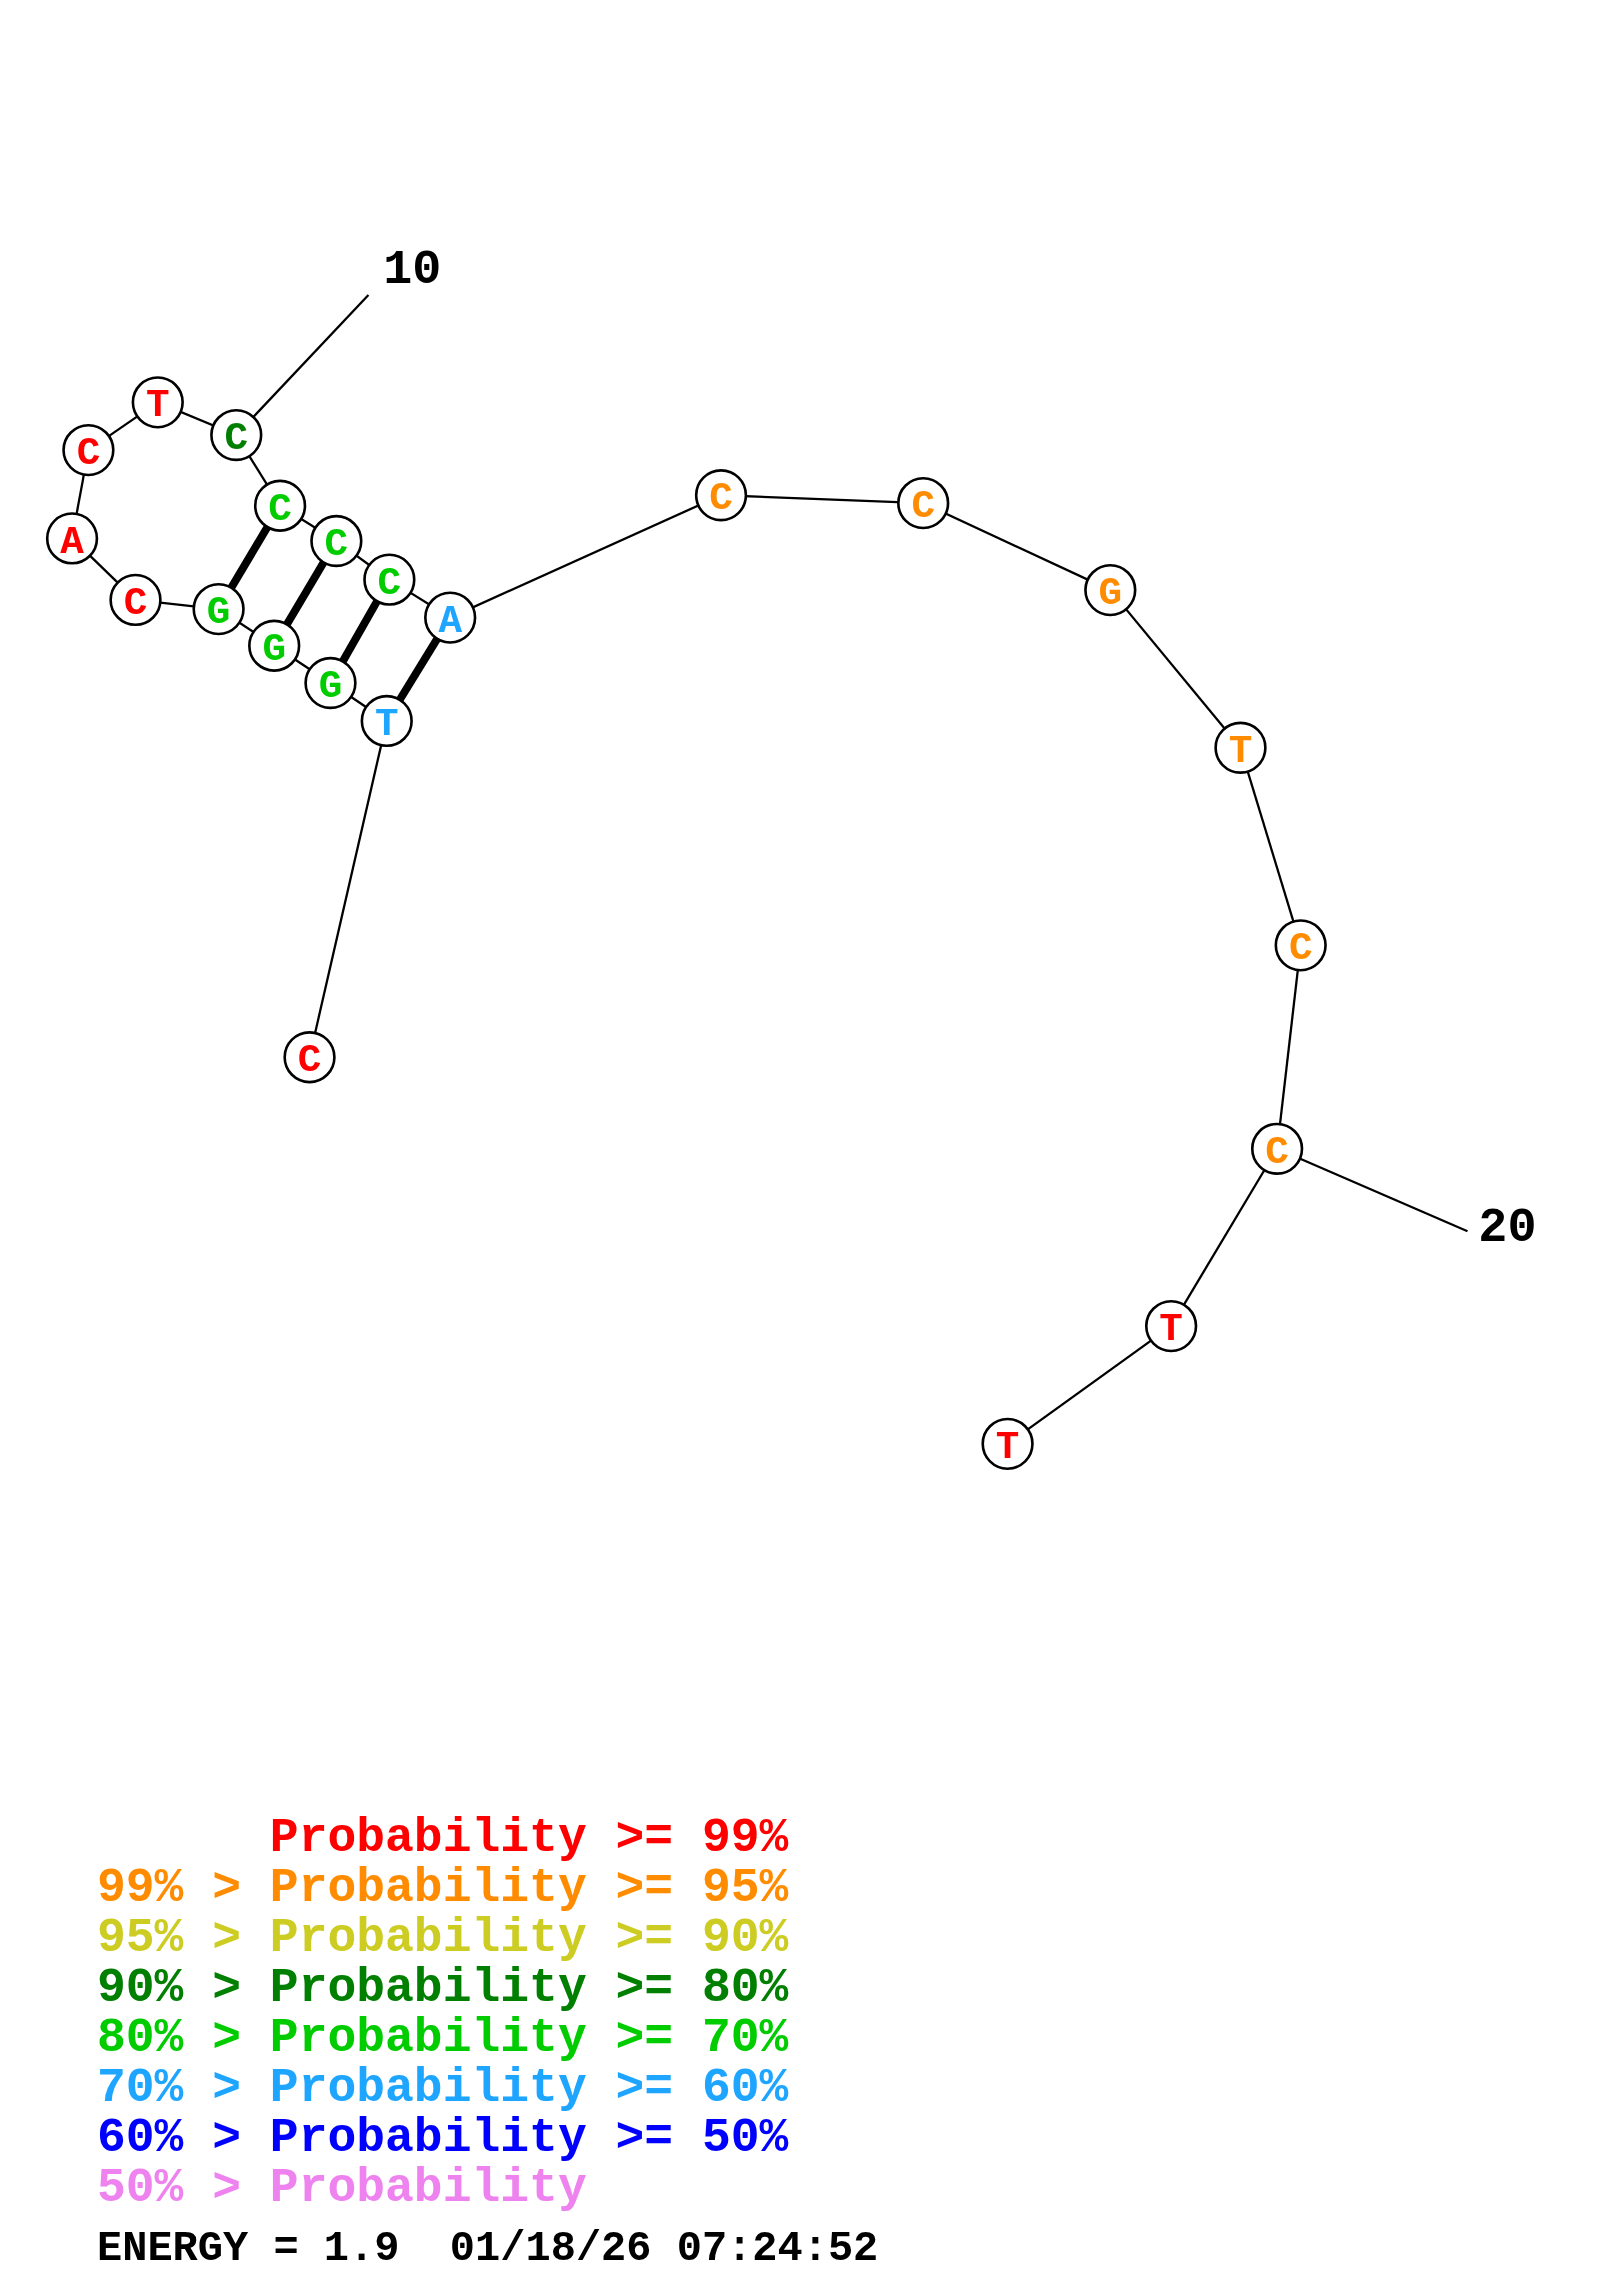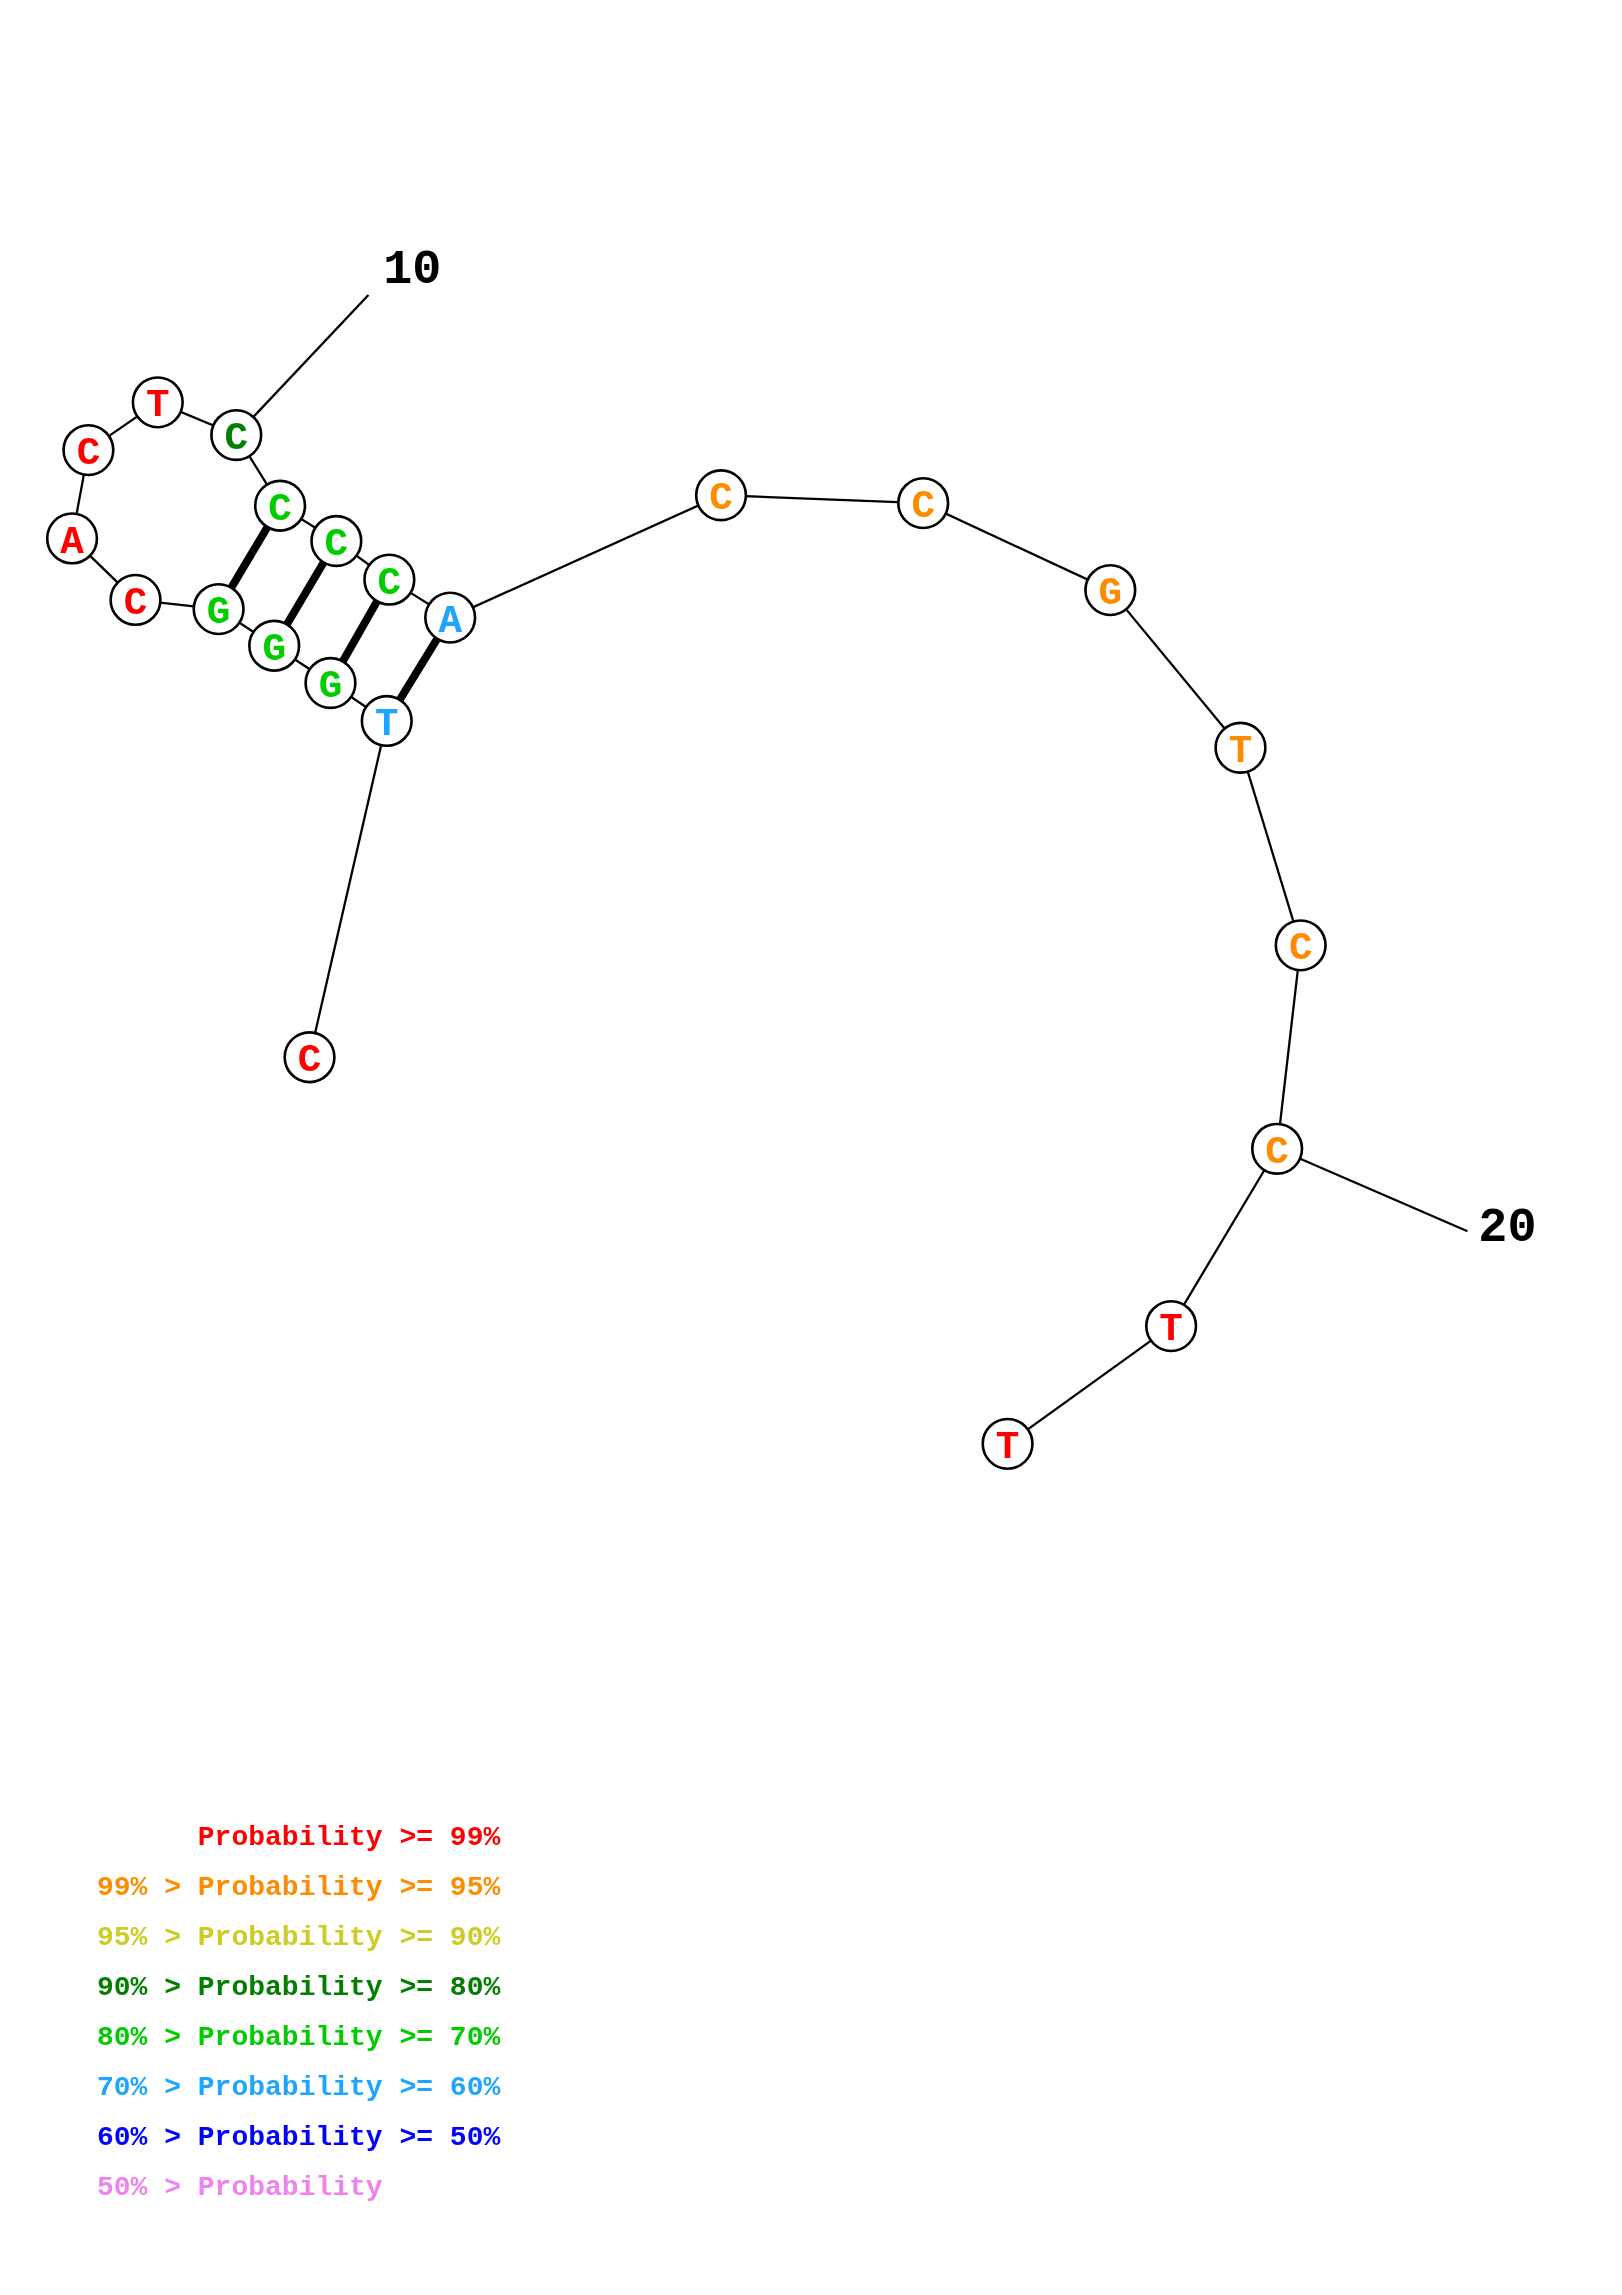--- a/index.html
+++ b/index.html
@@ -30,21 +30,21 @@
     fill: #000000;
     text-anchor: middle;
   }
 
   #legend {
     position: absolute;
     left: 97px;
     top: 1813px;
     font-family: "Liberation Mono", monospace;
     font-weight: bold;
-    font-size: 28px;
+    font-size: 48px;
     line-height: 50px;
     white-space: pre;
   }
   .legend-line { white-space: pre; }
 
   #energy {
     position: absolute;
     left: 97px;
     top: 2225px;
     font-family: "Liberation Mono", monospace;
@@ -129,14 +129,15 @@
       <circle cx="1790" cy="2027" r="38" class="node"></circle>
       <text x="1790" y="2027" dy="0.36em" class="base" fill="#FF0000">T</text>
       <circle cx="1540" cy="2207" r="38" class="node"></circle>
       <text x="1540" y="2207" dy="0.36em" class="base" fill="#FF0000">T</text>
       <text x="630" y="432" class="seqnum">10</text>
       <text x="2304" y="1897" class="seqnum">20</text>
     </svg>
 
   <div id="legend"><div class="legend-line" style="color: rgb(255, 0, 0);">      Probability &gt;= 99%</div><div class="legend-line" style="color: rgb(255, 140, 0);">99% &gt; Probability &gt;= 95%</div><div class="legend-line" style="color: rgb(204, 204, 34);">95% &gt; Probability &gt;= 90%</div><div class="legend-line" style="color: rgb(0, 127, 0);">90% &gt; Probability &gt;= 80%</div><div class="legend-line" style="color: rgb(0, 204, 0);">80% &gt; Probability &gt;= 70%</div><div class="legend-line" style="color: rgb(30, 165, 255);">70% &gt; Probability &gt;= 60%</div><div class="legend-line" style="color: rgb(0, 0, 255);">60% &gt; Probability &gt;= 50%</div><div class="legend-line" style="color: rgb(238, 130, 238);">50% &gt; Probability</div></div>
 
+  <div id="energy">ENERGY = 1.9  01/18/26 07:24:52</div>
 </div>
 
 
 </body></html>

